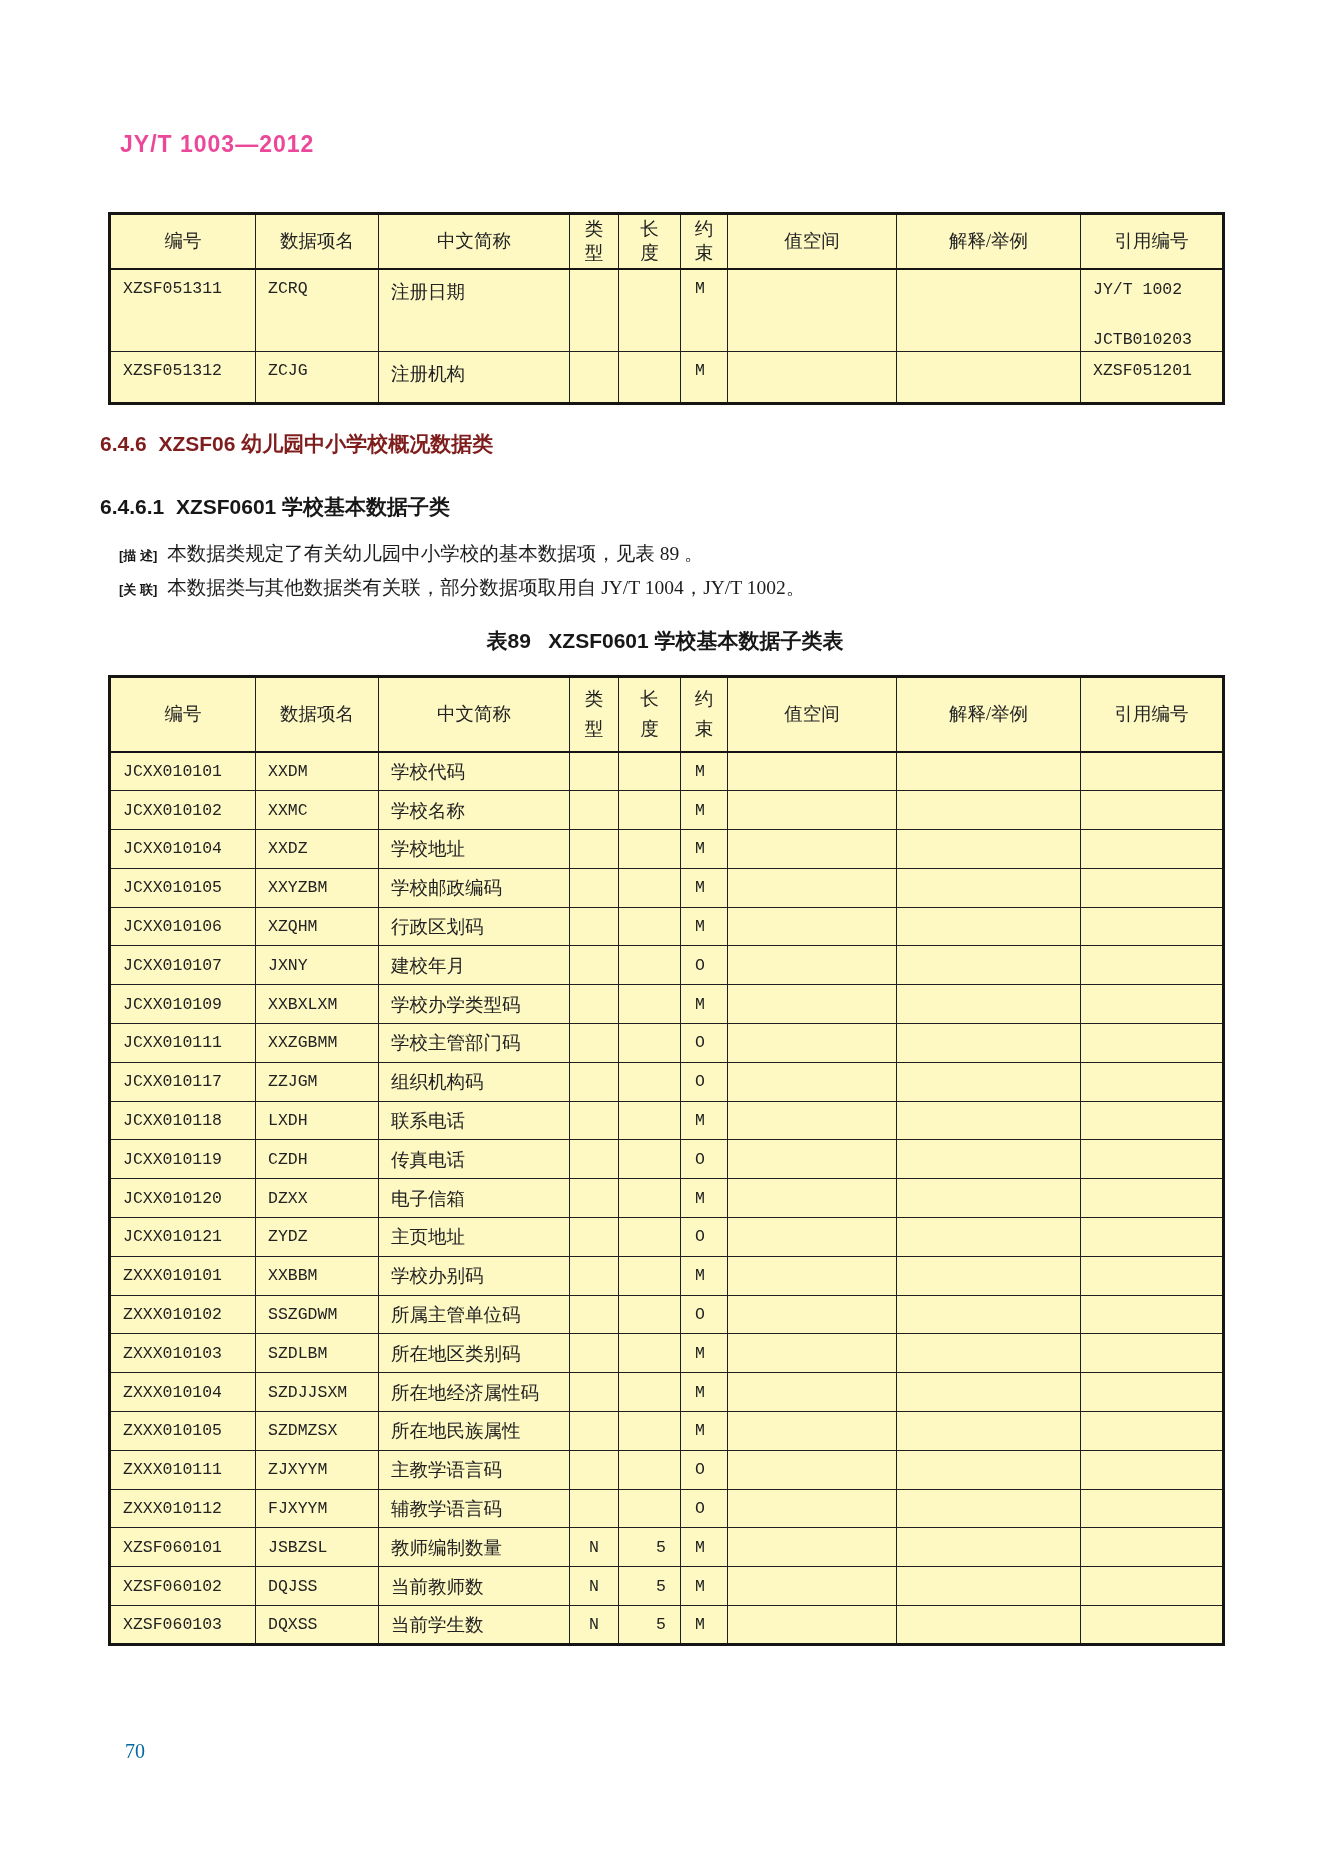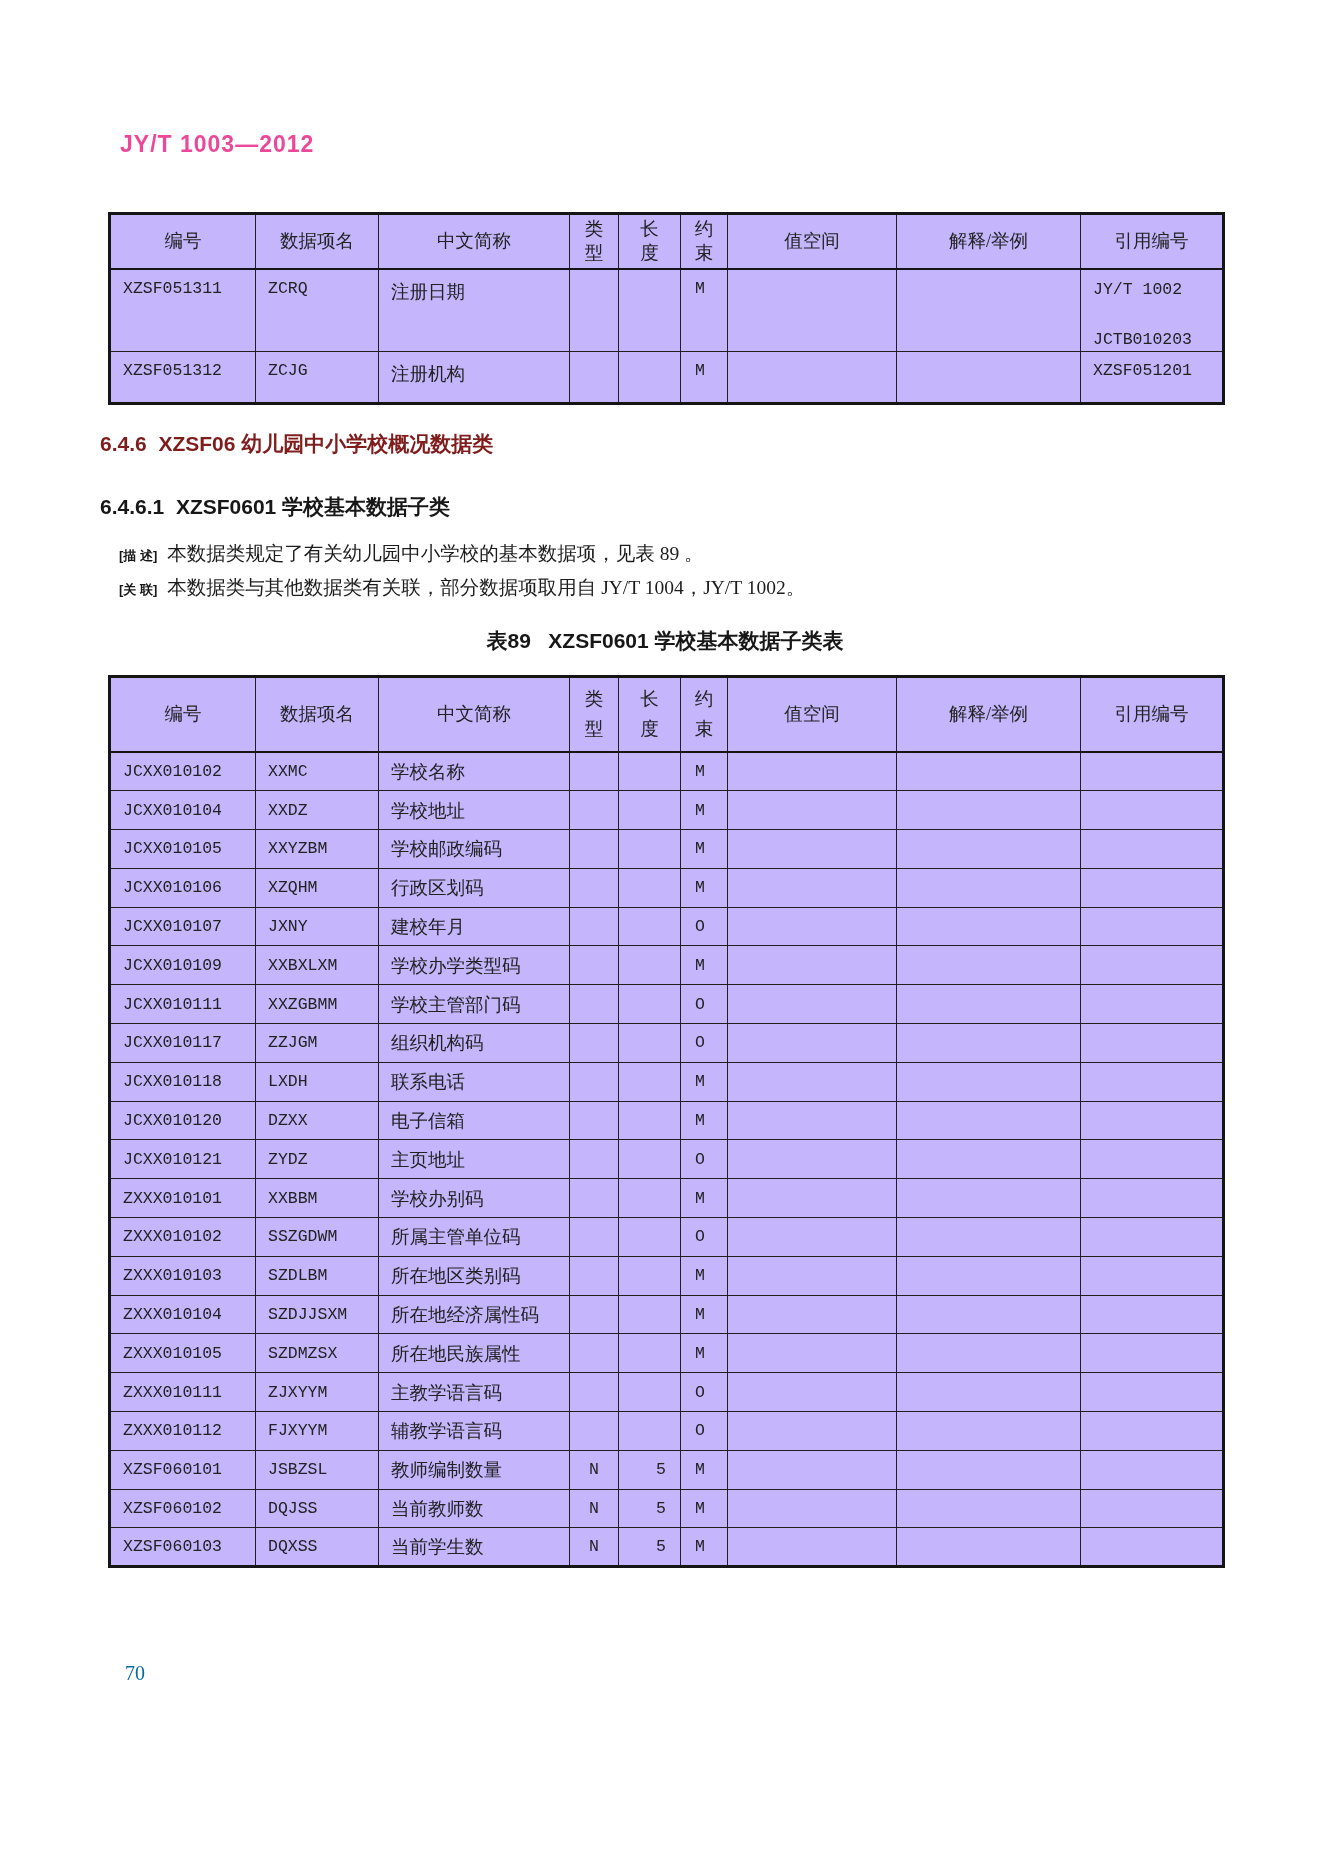--- a/index.html
+++ b/index.html
@@ -8,21 +8,21 @@
     position:relative; width:1323px; height:1871px; background:#ffffff;
     overflow:hidden; margin:0 auto; color:#1c1c1c;
     font-family:"Liberation Serif","DejaVu Serif",serif;
   }
   .content { padding-left:108px; width:1240px; }
   .doc-code {
     padding-top:131px; margin-left:12px;
     font-family:"Liberation Sans","DejaVu Sans",sans-serif;
     font-weight:bold; font-size:23px; letter-spacing:1px; color:#ec4899;
   }
-  table { border-collapse:collapse; table-layout:fixed; width:1114px; background:#c4b5fd; }
+  table { border-collapse:collapse; table-layout:fixed; width:1114px; background:#fef9c3; }
   table { border:3px solid #151515; }
   th,td { border:1.5px solid #202020; overflow:hidden; }
   thead th {
     border-bottom:2.6px solid #151515; font-weight:normal; text-align:center;
     vertical-align:middle; font-size:18.5px; white-space:pre-line; color:#222;
   }
   #top-table { margin-top:54px; }
   #top-table thead th { height:55px; line-height:24px; }
   #top-table tbody td { vertical-align:top; padding-top:9px; }
   #top-table tbody tr:nth-child(1) td { height:78px; }
@@ -164,20 +164,31 @@
 度</th>
             <th>约
 束</th>
             <th>值空间</th>
             <th>解释/举例</th>
             <th>引用编号</th>
           </tr>
         </thead>
       <tbody>
           <tr>
+            <td class="col0">JCXX010101</td>
+            <td class="col1">XXDM</td>
+            <td class="col2">学校代码</td>
+            <td class="col3"></td>
+            <td class="col4"></td>
+            <td class="col5">M</td>
+            <td class="col6"></td>
+            <td class="col7"></td>
+            <td class="col8"></td>
+          </tr>
+          <tr>
             <td class="col0">JCXX010102</td>
             <td class="col1">XXMC</td>
             <td class="col2">学校名称</td>
             <td class="col3"></td>
             <td class="col4"></td>
             <td class="col5">M</td>
             <td class="col6"></td>
             <td class="col7"></td>
             <td class="col8"></td>
           </tr>
@@ -258,20 +269,31 @@
             <td class="col7"></td>
             <td class="col8"></td>
           </tr>
           <tr>
             <td class="col0">JCXX010118</td>
             <td class="col1">LXDH</td>
             <td class="col2">联系电话</td>
             <td class="col3"></td>
             <td class="col4"></td>
             <td class="col5">M</td>
+            <td class="col6"></td>
+            <td class="col7"></td>
+            <td class="col8"></td>
+          </tr>
+          <tr>
+            <td class="col0">JCXX010119</td>
+            <td class="col1">CZDH</td>
+            <td class="col2">传真电话</td>
+            <td class="col3"></td>
+            <td class="col4"></td>
+            <td class="col5">O</td>
             <td class="col6"></td>
             <td class="col7"></td>
             <td class="col8"></td>
           </tr>
           <tr>
             <td class="col0">JCXX010120</td>
             <td class="col1">DZXX</td>
             <td class="col2">电子信箱</td>
             <td class="col3"></td>
             <td class="col4"></td>

